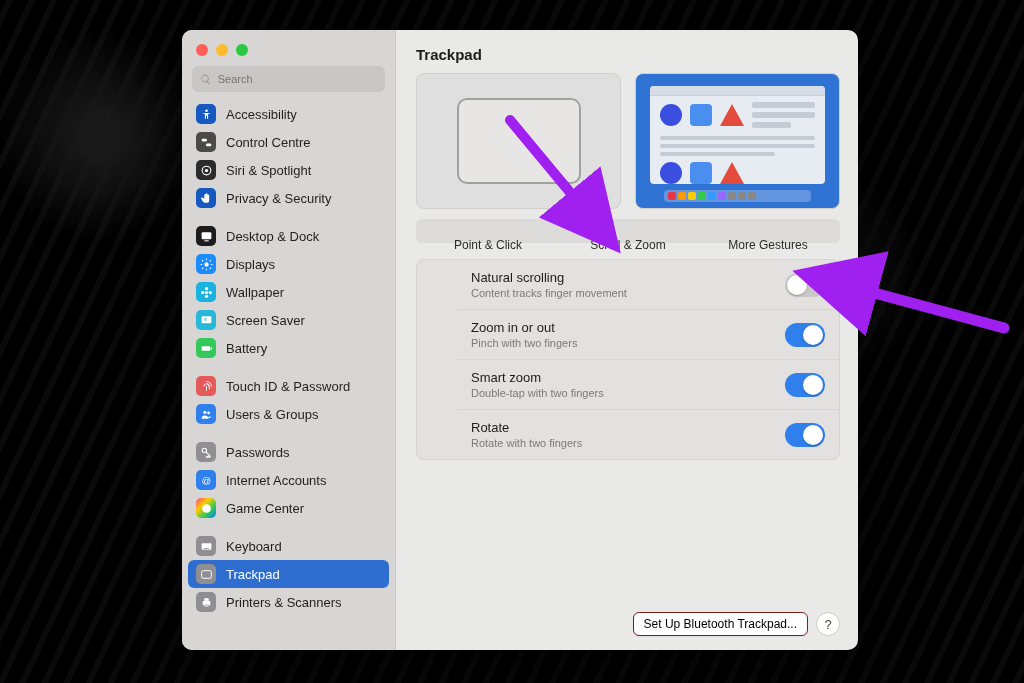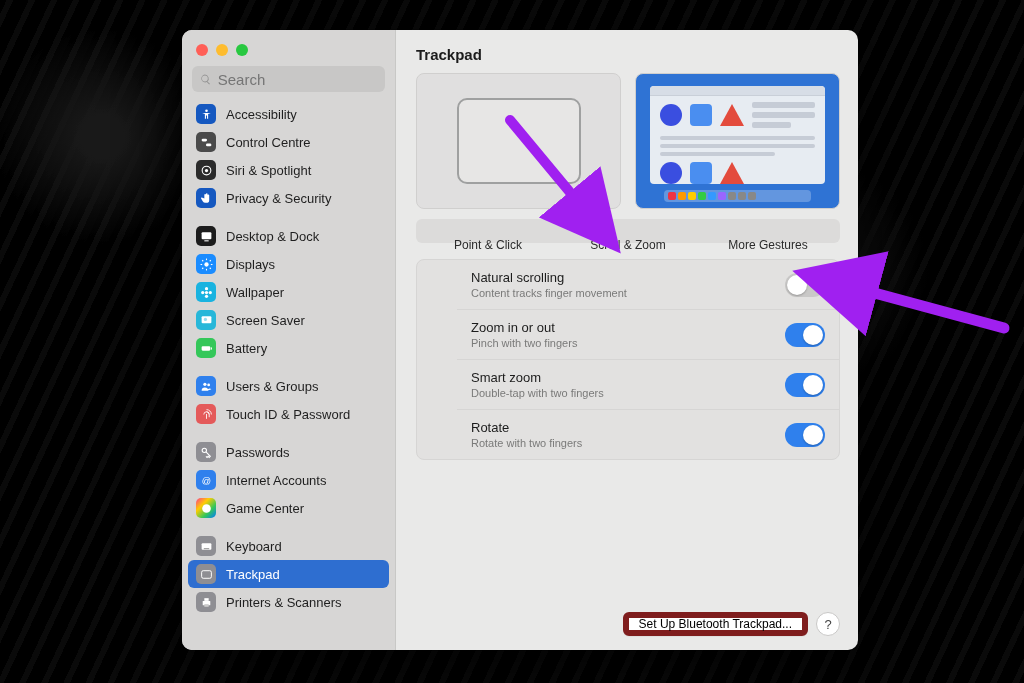--- a/index.html
+++ b/index.html
@@ -39,21 +39,21 @@
 .tl { width: 12px; height: 12px; border-radius: 50%; }
 .tl.red { background:#ff5f57; } .tl.yellow{background:#febc2e;} .tl.green{background:#28c840;}
 .search {
   margin: 0 10px 6px;
   height: 26px; border-radius: 6px;
   background: #c8c7c6;
   display: flex; align-items: center; padding: 0 8px; gap: 6px;
 }
 .search svg{width:13px;height:13px;opacity:.55}
 .search input{
-  border:none;background:transparent;outline:none;font-size:15px;color:#555;width:100%;
+  border:none;background:transparent;outline:none;font-size:11px;color:#555;width:100%;
 }
 .sidelist { flex:1; overflow-y:auto; padding: 2px 6px; }
 .side-item{
   display:flex;align-items:center;gap:10px;height:28px;
   border-radius:6px;padding:0 8px;font-size:13px;color:#1f1f1f;
   cursor:default;
 }
 .side-item.selected{ background:#2e6ed0; color:#fff; }
 .side-sep{ height:10px; }
 .sicon{ width:20px;height:20px;border-radius:5px;display:flex;align-items:center;justify-content:center;font-size:12px;color:#fff;flex:none; }
@@ -92,21 +92,21 @@
 .row:last-child{border-bottom:none;}
 .row .txt{display:flex;flex-direction:column;gap:2px;}
 .rtitle{font-size:13px;color:#1c1c1c;}
 .rdesc{font-size:11px;color:#7a7a79;}
 .toggle{width:40px;height:24px;border-radius:24px;background:#c9c8c7;position:relative;transition:.15s;}
 .toggle.on{background:#2f80ed;}
 .toggle::after{content:"";position:absolute;width:20px;height:20px;background:#fff;border-radius:50%;top:2px;left:2px;box-shadow:0 1px 2px rgba(0,0,0,.25);transition:.15s;}
 .toggle.on::after{left:18px;}
 
 .footer{margin-top:auto;display:flex;justify-content:flex-end;gap:8px;padding-top:14px;}
-.btn{height:24px;border-radius:6px;background:#fff;border:6px solid #7f1d1d;font-size:12px;padding:0 10px;display:flex;align-items:center;box-shadow:0 1px 0 rgba(0,0,0,.04);}
+.btn{height:24px;border-radius:6px;background:#fff;border:1px solid #7f1d1d;font-size:12px;padding:0 10px;display:flex;align-items:center;box-shadow:0 1px 0 rgba(0,0,0,.04);}
 .help{width:24px;height:24px;border-radius:50%;background:#fff;border:1px solid #c9c8c7;display:flex;align-items:center;justify-content:center;font-size:13px;color:#444;}
 
 
 .arrow{position:absolute;pointer-events:none;}
 .arrow svg{overflow:visible;}
 </style>
 </head>
 <body>
 
 <div class="desktop-bg"></div>
@@ -213,36 +213,36 @@
           <div class="sicon" style="background: rgb(52, 199, 89);">
             <svg viewBox="0 0 24 24">
               <rect x="3" y="8" width="16" height="8" rx="2"></rect>
               <rect x="20" y="10" width="2" height="4"></rect>
             </svg>
           </div>
           <span>Battery</span>
         </div>
         <div class="side-sep"></div>
         <div class="side-item">
+          <div class="sicon" style="background: rgb(228, 90, 90);">
+            <svg viewBox="0 0 24 24">
+              <path d="M12 3a9 9 0 019 9M12 7a5 5 0 015 5v5M12 11v9M7 12a5 5 0 0110 0" fill="none" stroke="#fff" stroke-width="1.6"></path>
+            </svg>
+          </div>
+          <span>Touch ID &amp; Password</span>
+        </div>
+        <div class="side-item">
           <div class="sicon" style="background: rgb(47, 128, 237);">
             <svg viewBox="0 0 24 24">
               <circle cx="9" cy="8" r="3"></circle>
               <circle cx="16" cy="9" r="2.5"></circle>
               <path d="M3 20a6 6 0 0112 0zM13 20a5 5 0 018-3"></path>
             </svg>
           </div>
           <span>Users &amp; Groups</span>
-        </div>
-        <div class="side-item">
-          <div class="sicon" style="background: rgb(228, 90, 90);">
-            <svg viewBox="0 0 24 24">
-              <path d="M12 3a9 9 0 019 9M12 7a5 5 0 015 5v5M12 11v9M7 12a5 5 0 0110 0" fill="none" stroke="#fff" stroke-width="1.6"></path>
-            </svg>
-          </div>
-          <span>Touch ID &amp; Password</span>
         </div>
         <div class="side-sep"></div>
         <div class="side-item">
           <div class="sicon" style="background: rgb(142, 142, 147);">
             <svg viewBox="0 0 24 24">
               <circle cx="8" cy="8" r="4" fill="none" stroke="#fff" stroke-width="2"></circle>
               <path d="M11 11l8 8-2 2-2-2-2 2-2-2" fill="none" stroke="#fff" stroke-width="2"></path>
             </svg>
           </div>
           <span>Passwords</span>

